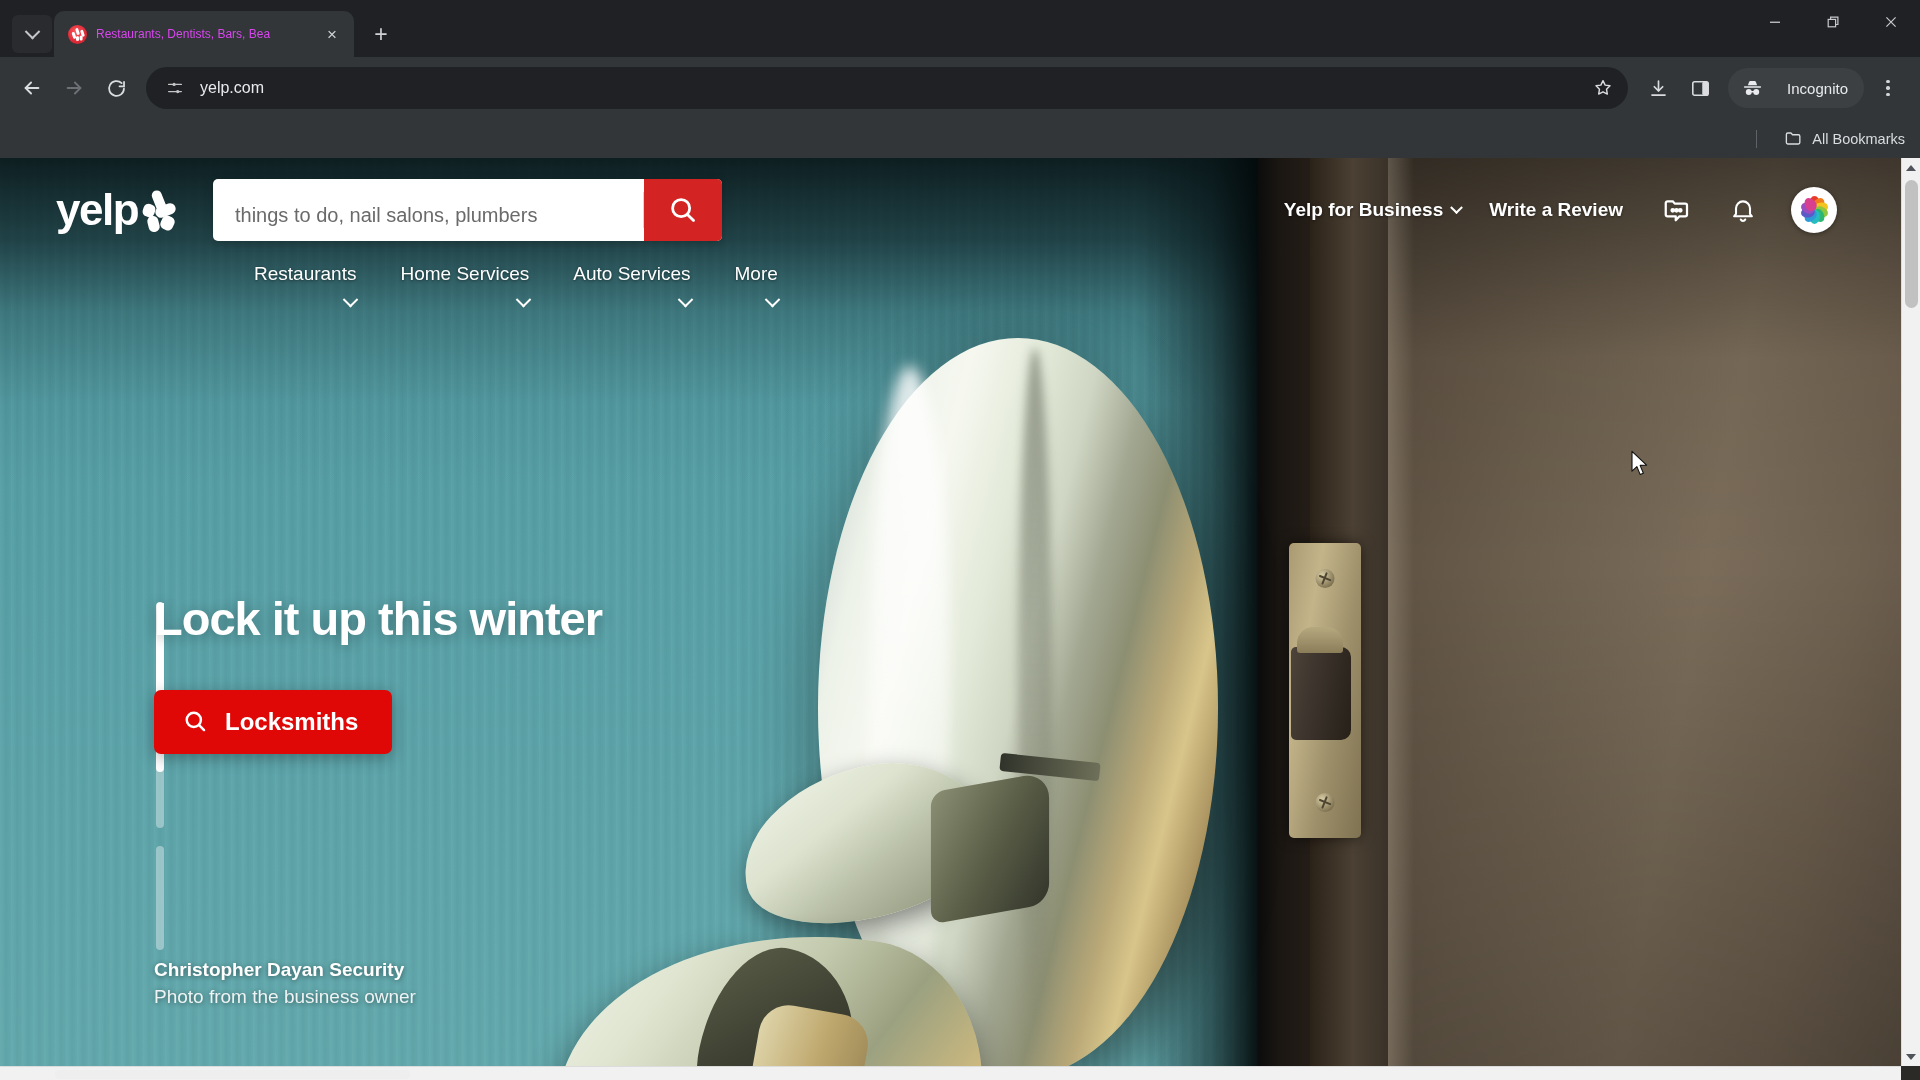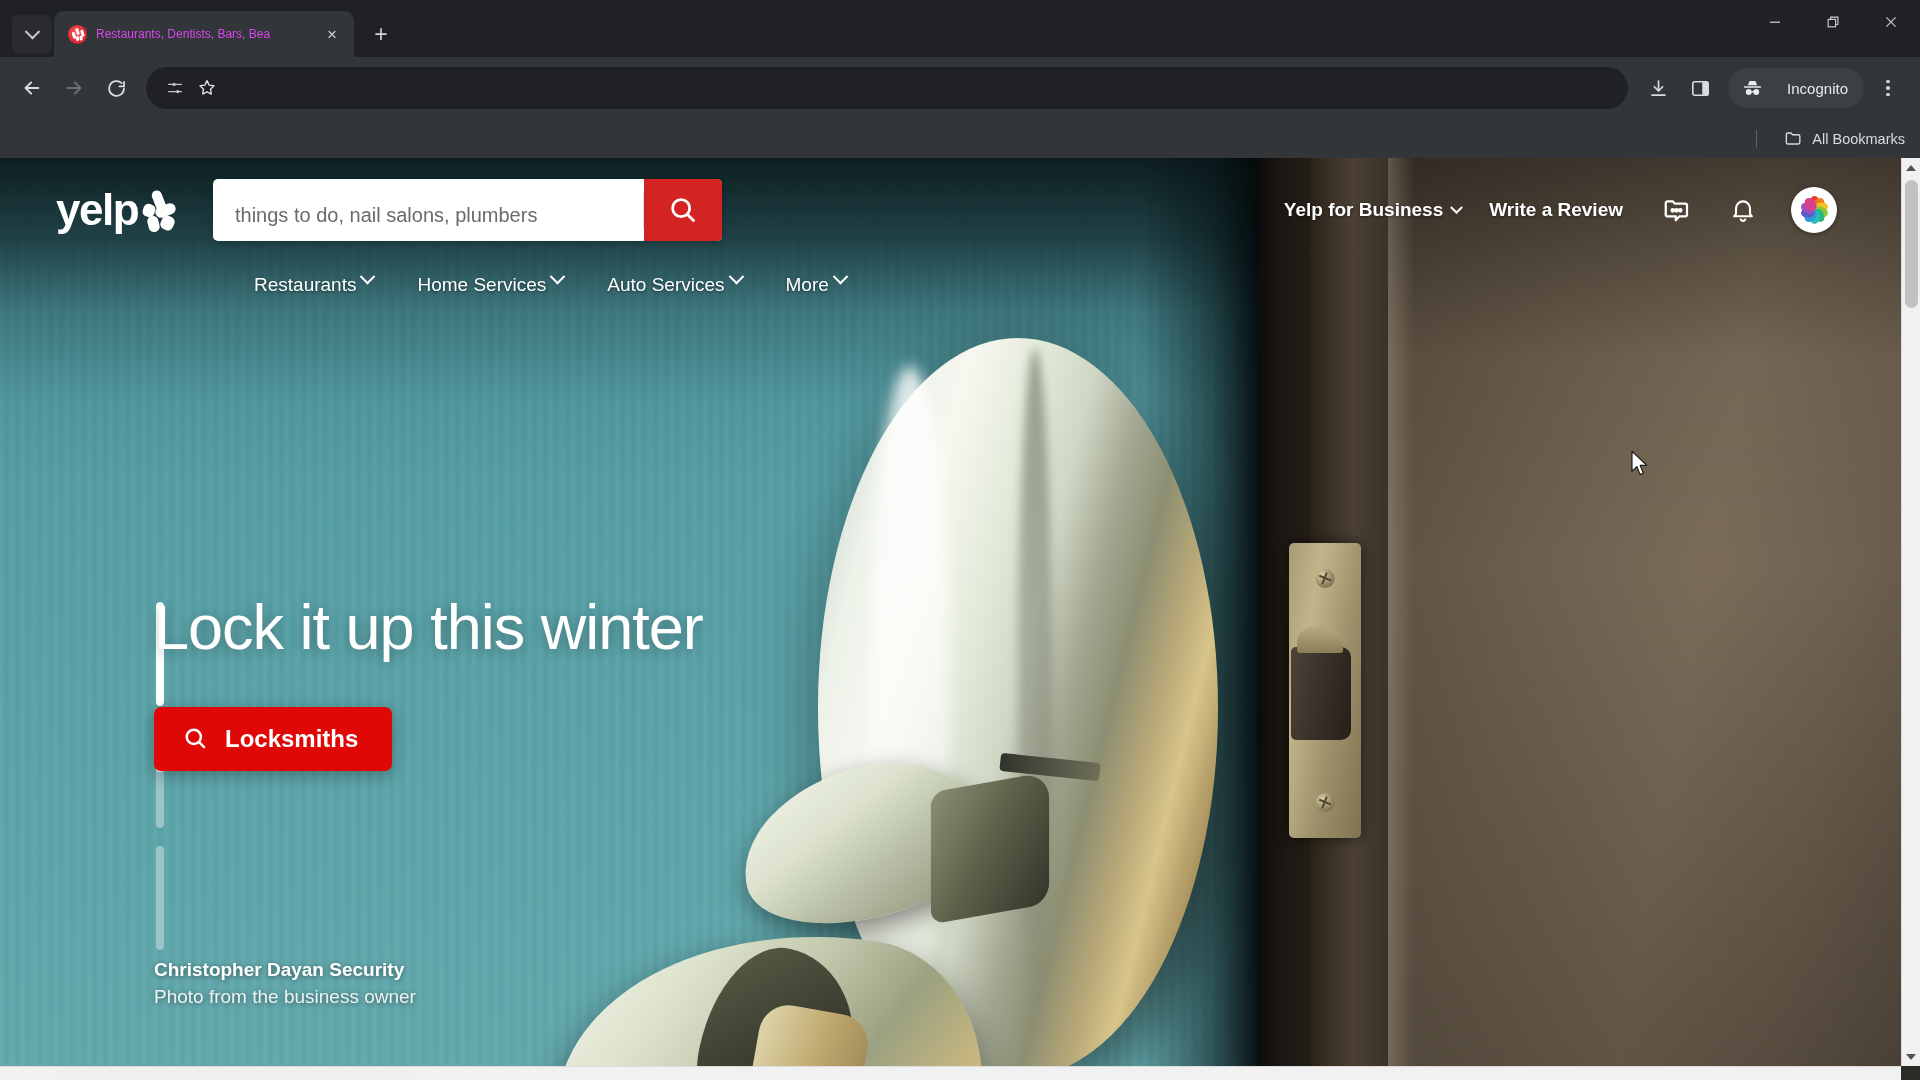--- a/index.html
+++ b/index.html
@@ -279,30 +279,30 @@
   }
   .avatar-flower { position:relative; width:30px; height:30px; }
   .avatar-flower i {
     position:absolute; width:11px; height:14px; border-radius:50% 50% 50% 50%/60% 60% 40% 40%;
     left: 9.5px; top: 1px; transform-origin: 5.5px 14px;
   }
 
   
   .yh-nav { display:flex; align-items:center; gap: 0; padding-left: 232px; height: 46px; }
   .yh-nav-item {
-    color:#fff; font-size: 19px; display:flex; align-items:flex-start; gap:6px;
-    padding: 6px 22px; white-space:nowrap; text-shadow: 0 1px 3px rgba(0,0,0,.5);
+    color:#fff; font-size: 19px; display:flex; align-items:flex-end; gap:12px;
+    padding: 6px 22px; white-space:nowrap; text-shadow: 0 1px 3px rgba(0,0,0,.5); flex-direction: column;
   }
   .cv { width:11px; height:11px; border-right:2.4px solid #fff; border-bottom:2.4px solid #fff;
         transform: rotate(45deg) translate(-2px,-2px); flex:0 0 auto; }
 
   
   .hero-content { position:absolute; left: 154px; top: 436px; z-index: 4; }
   .hero-title {
-    color:#fff; font-size: 63px; font-weight: 400; line-height: 1.06; letter-spacing:-1px;
+    color:#fff; font-size: 47px; font-weight: 700; line-height: 1.06; letter-spacing:-1px;
     max-width: 560px; text-shadow: 0 2px 14px rgba(0,0,0,.30);
   }
   .hero-cta {
     margin-top: 46px; display:inline-flex; align-items:center; gap: 16px;
     background:#e00707; color:#fff; border-radius: 7px;
     padding: 18px 34px 18px 28px; font-size: 24px; font-weight: 700;
     box-shadow: 0 4px 16px rgba(0,0,0,.30);
   }
 
   
@@ -392,20 +392,21 @@
     </div>
 
     <div class="omnibox">
       <div class="site-info">
         <svg width="18" height="18" viewBox="0 0 20 20" fill="none" stroke="#c5c6c8" stroke-width="1.6" stroke-linecap="round">
           <path d="M3 6h4M11 6h6M3 14h8M15 14h2"></path>
           <circle cx="9" cy="6" r="1.9" fill="#c5c6c8" stroke="none"></circle>
           <circle cx="13" cy="14" r="1.9" fill="#c5c6c8" stroke="none"></circle>
         </svg>
       </div>
+      <div class="omnibox-url">yelp.com</div>
       <div class="star-btn">
         <svg width="20" height="20" viewBox="0 0 24 24" fill="none" stroke="#dadce0" stroke-width="1.7" stroke-linejoin="round">
           <path d="M12 3.2l2.6 5.3 5.8.85-4.2 4.1 1 5.8-5.2-2.74-5.2 2.74 1-5.8-4.2-4.1 5.8-.85z"></path>
         </svg>
       </div>
     </div>
 
     <div class="tb-icon">
       <svg width="21" height="21" viewBox="0 0 24 24" fill="none" stroke="#dadce0" stroke-width="1.9" stroke-linecap="round" stroke-linejoin="round">
         <path d="M12 3.5v11"></path>

